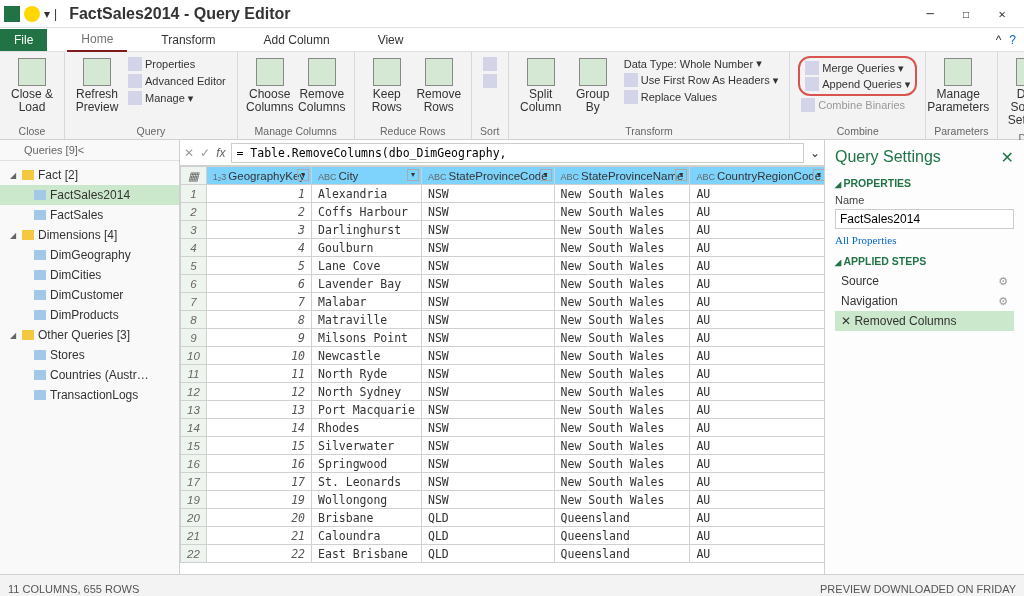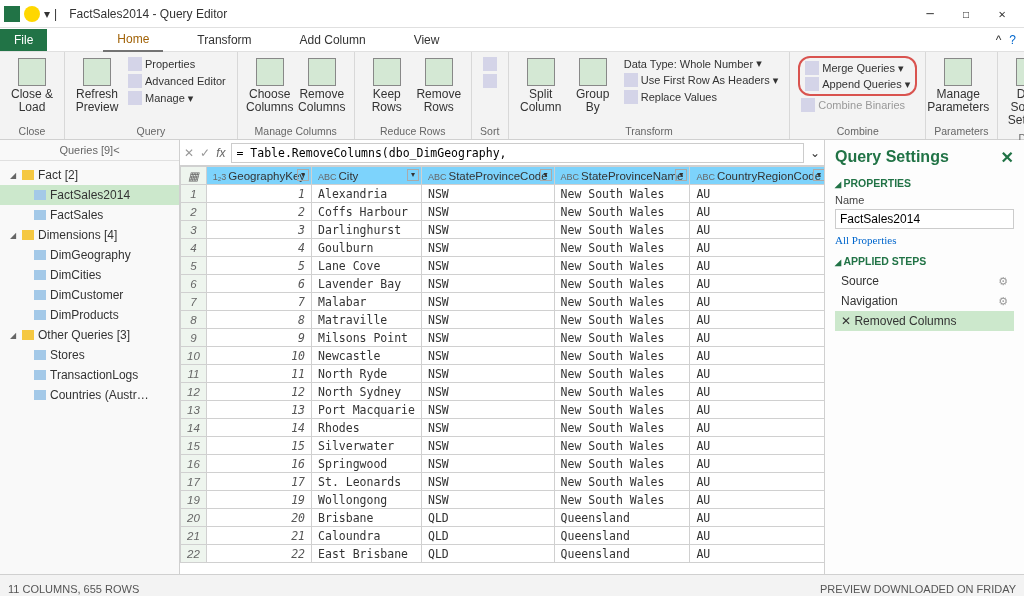--- a/index.html
+++ b/index.html
@@ -3,48 +3,48 @@
 <meta charset="utf-8">
 <style>
 * { box-sizing: border-box; margin: 0; padding: 0; font-family: 'Segoe UI', Tahoma, sans-serif; }
 body { background: #fff; width: 1024px; height: 596px; overflow: hidden; font-size: 12px; color: #333; }
 
 
 .titlebar { height: 28px; display: flex; align-items: center; background: #fff; border-bottom: 1px solid #e0e0e0; padding: 0 4px; }
 .titlebar .left { display: flex; align-items: center; gap: 4px; }
 .titlebar .excel-icon { width: 16px; height: 16px; background: #217346; display: inline-block; }
 .titlebar .face { width: 16px; height: 16px; background: #ffd700; border-radius: 50%; }
-.titlebar .title { margin-left: 8px; font-size: 12px; }
+.titlebar .title { margin-left: 8px; font-size: 16px; font-weight: bold; }
 .titlebar .winbtns { margin-left: auto; display: flex; }
 .titlebar .winbtns div { width: 36px; height: 28px; display: flex; align-items: center; justify-content: center; font-family: monospace; font-size: 12px; }
 
 
 .tabs { height: 24px; display: flex; align-items: center; background: #fff; border-bottom: 1px solid #e0e0e0; gap: 20px; }
 .tabs .filetab { background: #217346; color: #fff; padding: 4px 14px; font-size: 12px; }
 .tabs .tab { padding: 4px 14px; font-size: 12px; cursor: pointer; }
-.tabs .tab.active { border-bottom: 2px solid #737373; color: #a16207; margin-left: 36px; }
+.tabs .tab.active { border-bottom: 2px solid #7f1d1d; color: #737373; }
 .tabs .right { margin-left: auto; display: flex; gap: 8px; padding-right: 8px; }
 
 
 .ribbon { height: 88px; background: #f3f3f3; border-bottom: 1px solid #d0d0d0; display: flex; }
 .rgroup { border-right: 1px solid #d8d8d8; padding: 4px 8px 2px; display: flex; flex-direction: column; }
 .rgroup .gbody { flex: 1; display: flex; align-items: flex-start; gap: 4px; }
 .rgroup .glabel { text-align: center; font-size: 10.5px; color: #666; padding-top: 2px; }
 .bigbtn { display: flex; flex-direction: column; align-items: center; width: 48px; padding: 2px; cursor: pointer; }
 .bigbtn .bicon { width: 28px; height: 28px; background: #d4e8d4; border: 1px solid #888; margin-bottom: 2px; }
 .bigbtn .blabel { font-size: 12px; text-align: center; line-height: 1.1; }
 .smallbtns { display: flex; flex-direction: column; gap: 1px; font-size: 11px; }
 .smallbtn { padding: 1px 3px; cursor: pointer; white-space: nowrap; display: flex; align-items: center; gap: 3px; }
 .smallbtn .sicon { width: 14px; height: 14px; background: #d4d4e8; display: inline-block; }
 .highlight { border: 2px solid #d9534f; border-radius: 12px; padding: 2px; }
 
 
 .main { display: flex; height: calc(596px - 28px - 24px - 88px - 22px); }
 .queries { width: 180px; background: #f9f9f9; border-right: 1px solid #d0d0d0; display: flex; flex-direction: column; }
-.queries .hdr { padding: 4px 16px; font-size: 11px; color: #666; border-bottom: 1px solid #e0e0e0; display: flex; justify-content: center; }
+.queries .hdr { padding: 4px 24px; font-size: 11px; color: #666; border-bottom: 1px solid #e0e0e0; display: flex; justify-content: flex-start; }
 .queries .tree { padding: 4px 0; font-size: 12px; }
 .queries .tnode { padding: 3px 8px 3px 20px; cursor: pointer; display: flex; align-items: center; gap: 4px; }
 .queries .tnode.folder { padding-left: 10px; }
 .queries .tnode.l2 { padding-left: 34px; }
 .queries .tnode.sel { background: #cce8cc; }
 .queries .ficon { width: 12px; height: 10px; background: #f5c842; display: inline-block; }
 .queries .ticon { width: 12px; height: 10px; background: #a4c9e8; display: inline-block; }
 .queries .tri { width: 8px; display: inline-block; color: #666; font-size: 8px; }
 
 
@@ -58,21 +58,21 @@
 .grid th, .grid td { border: 1px solid #d0d0d0; padding: 1px 6px; font-size: 11.5px; white-space: nowrap; text-align: left; height: 18px; }
 .grid th { background: #7dd3fc; font-weight: normal; position: relative; }
 .grid th .drop { position: absolute; right: 2px; top: 2px; width: 12px; height: 12px; border: 1px solid #aaa; font-size: 8px; text-align: center; line-height: 10px; }
 .grid th .typ { color: #666; font-size: 9px; margin-right: 2px; }
 .grid .rownum { background: #eef5ee; text-align: center; width: 32px; color: #666; font-style: italic; }
 .grid td.num { text-align: right; font-style: italic; color: #555; }
 .grid td.mono { font-family: 'Consolas', monospace; }
 
 
 .settings { width: 200px; border-left: 1px solid #d0d0d0; background: #fdfdfd; padding: 8px 10px; }
-.settings h2 { font-size: 16px; font-weight: 700; color: #217346; margin-bottom: 10px; display: flex; justify-content: space-between; }
+.settings h2 { font-size: 16px; font-weight: 400; color: #217346; margin-bottom: 10px; display: flex; justify-content: space-between; }
 .settings h3 { font-size: 10.5px; color: #217346; margin: 8px 0 4px; }
 .settings h3::before { content: "◢ "; font-size: 8px; }
 .settings label { font-size: 11px; color: #444; }
 .settings input[type=text] { width: 100%; border: 1px solid #ccc; padding: 2px 4px; font-size: 12px; margin: 2px 0 4px; }
 .settings a { color: #0066cc; font-size: 11px; text-decoration: none; font-family: Liberation Serif, serif; }
 .steps { margin-top: 4px; }
 .steps .step { padding: 3px 6px; font-size: 12px; display: flex; justify-content: space-between; align-items: center; }
 .steps .step.sel { background: #cce8cc; }
 .steps .gear { color: #999; font-size: 11px; }
 
@@ -255,22 +255,22 @@
         <div class="tnode folder"><span class="tri">◢</span><span class="ficon"></span> Fact [2]</div>
         <div class="tnode l2 sel"><span class="ticon"></span> FactSales2014</div>
         <div class="tnode l2"><span class="ticon"></span> FactSales</div>
         <div class="tnode folder"><span class="tri">◢</span><span class="ficon"></span> Dimensions [4]</div>
         <div class="tnode l2"><span class="ticon"></span> DimGeography</div>
         <div class="tnode l2"><span class="ticon"></span> DimCities</div>
         <div class="tnode l2"><span class="ticon"></span> DimCustomer</div>
         <div class="tnode l2"><span class="ticon"></span> DimProducts</div>
         <div class="tnode folder"><span class="tri">◢</span><span class="ficon"></span> Other Queries [3]</div>
         <div class="tnode l2"><span class="ticon"></span> Stores</div>
+        <div class="tnode l2"><span class="ticon"></span> Countries (Austr…</div>
         <div class="tnode l2"><span class="ticon"></span> TransactionLogs</div>
-        <div class="tnode l2"><span class="ticon"></span> Countries (Austr…</div>
       </div>
   </div>
 
   <div class="center">
     <div class="formulabar">
       <span style="color:#999">✕</span>
       <span style="color:#999">✓</span>
       <span class="fx">fx</span>
       <input type="text" value="= Table.RemoveColumns(dbo_DimGeography," style="">
       <span>⌄</span>

